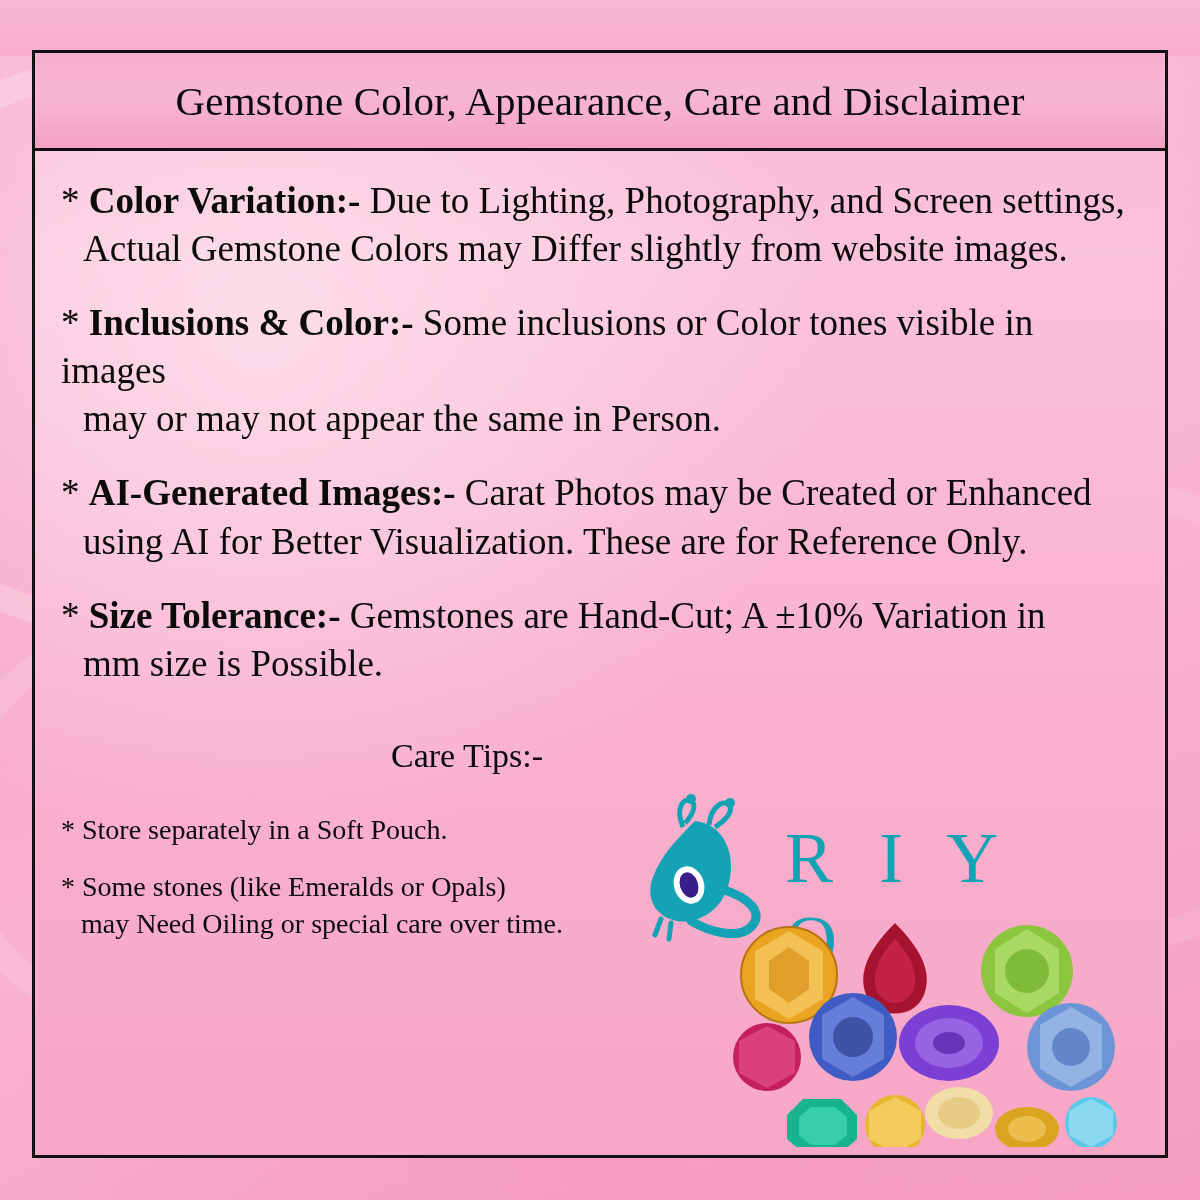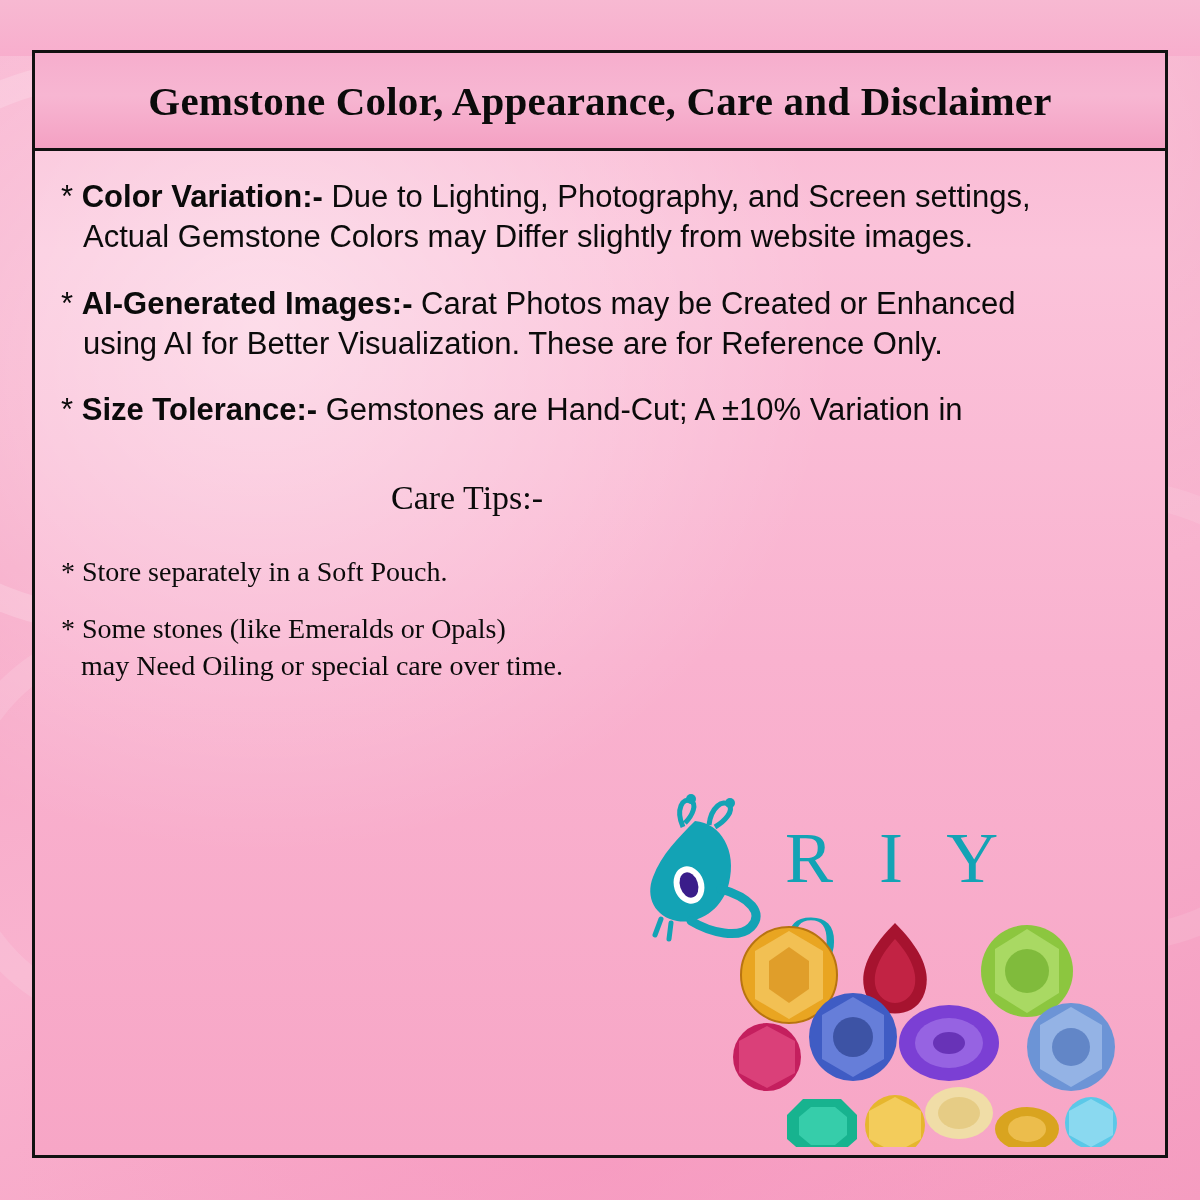--- a/index.html
+++ b/index.html
@@ -62,38 +62,38 @@
     position: relative;
     height: 95px;
     border-bottom: 3px solid #111;
     background: linear-gradient(180deg, #f6aecd 0%, #f7b6d2 45%, #f4a1c3 100%);
     display: flex;
     align-items: center;
     justify-content: center;
   }
   .card-title {
     font-size: 41px;
-    font-weight: bold;
+    font-weight: normal;
     color: #0b0b0b;
     letter-spacing: 0.2px;
     text-align: center;
     font-family: "Liberation Serif", serif;
   }
 
   .body {
     position: relative;
     padding: 26px 26px 0 26px;
   }
 
   .bullet {
     color: #0b0b0b;
-    font-size: 31px;
+    font-size: 37px;
     line-height: 1.30;
     margin-bottom: 26px;
-    font-family: Liberation Sans, sans-serif;
+    font-family: Liberation Serif, serif;
   }
   .bullet .star {
     font-weight: normal;
   }
   .bullet .lead {
     font-weight: bold;
   }
   .bullet .cont {
     display: block;
     padding-left: 22px;
@@ -180,30 +180,36 @@
 
     <div class="body">
 
       <div class="bullet">
         <span class="star">*</span>
         <span class="lead">Color Variation:-</span><span> Due to Lighting, Photography, and Screen settings,</span>
         <span class="cont">Actual Gemstone Colors may Differ slightly from website images.</span>
       </div>
 
 
+      <div class="bullet">
+        <span class="star">*</span>
+        <span class="lead">Inclusions &amp; Color:-</span><span> Some inclusions or Color tones visible in images</span>
+        <span class="cont">may or may not appear the same in Person.</span>
+      </div>
 
       <div class="bullet">
         <span class="star">*</span>
         <span class="lead">AI-Generated Images:-</span><span> Carat Photos may be Created or Enhanced</span>
         <span class="cont">using AI for Better Visualization. These are for Reference Only.</span>
       </div>
 
       <div class="bullet">
         <span class="star">*</span>
         <span class="lead">Size Tolerance:-</span><span> Gemstones are Hand-Cut; A ±10% Variation in</span>
+        <span class="cont">mm size is Possible.</span>
       </div>
 
       <div class="care-row">
         <div class="care-label">Care Tips:-</div>
       </div>
 
       <div class="care-list">
         <div class="care-item">
           <span class="star">*</span>
           <span>Store separately in a Soft Pouch.</span>

